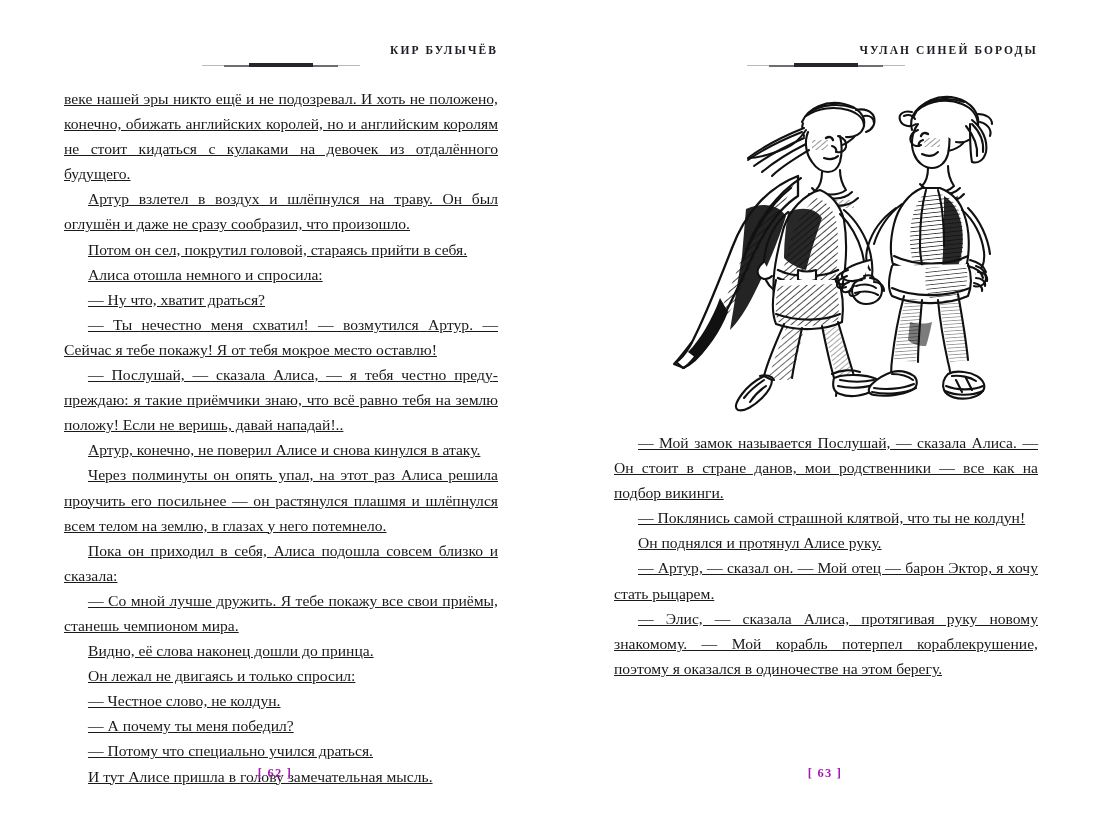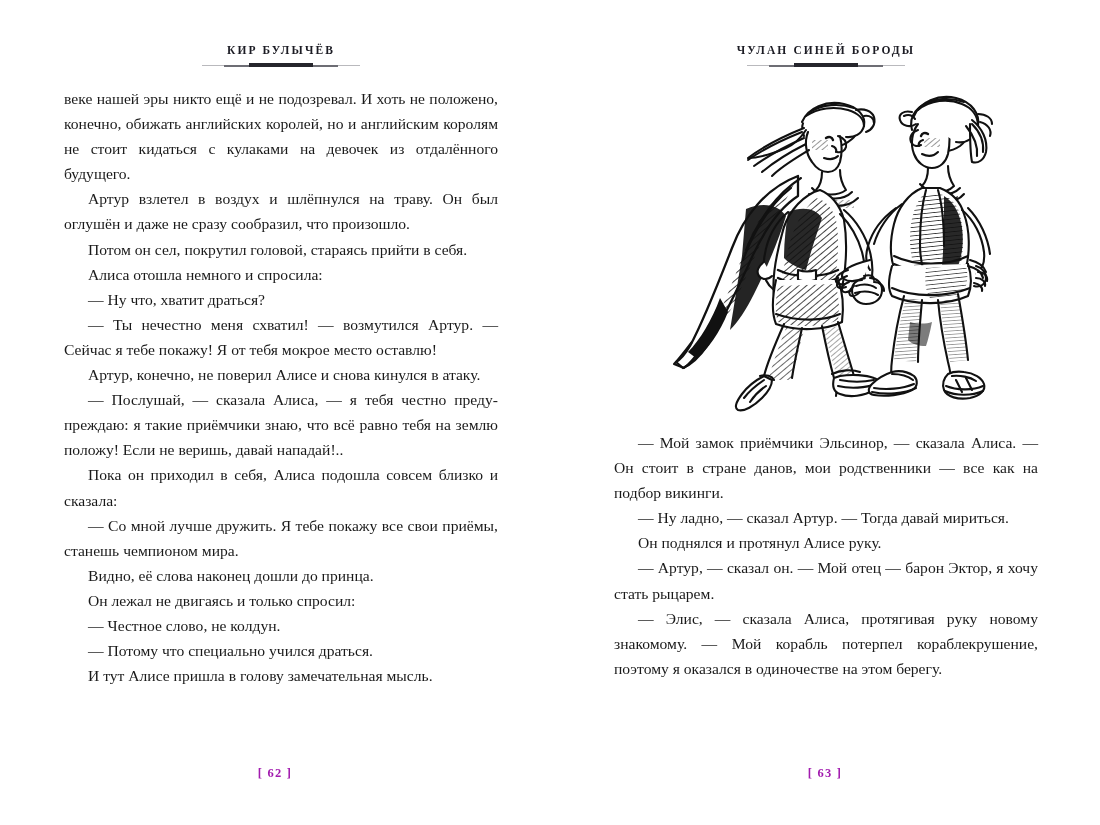--- a/index.html
+++ b/index.html
@@ -25,21 +25,21 @@
     position: relative;
     height: 825px;
     box-sizing: border-box;
   }
   .page-left  { width: 550px; padding: 0 52px 0 64px; }
   .page-right { width: 550px; padding: 0 62px 15px 64px; }
 
   
   .runhead {
     padding-top: 44px;
-    text-align: center;
+    text-align: right;
   }
   .runhead-text {
     font-family: "Liberation Serif", "DejaVu Serif", serif;
     font-size: 11.5px;
     font-weight: 700;
     letter-spacing: 2.1px;
     text-transform: uppercase;
     color: #1c1c24;
     white-space: nowrap;
   }
@@ -74,20 +74,21 @@
     margin-top: 18px;
     font-size: 15.6px;
     line-height: 25.1px;
     text-align: justify;
     text-justify: inter-word;
     hyphens: manual;
   }
   .body-text p {
     margin: 0;
     text-indent: 24px;
+    text-decoration: underline;
   }
   .body-text p.noindent { text-indent: 0; }
 
   
   .illus {
     margin: 16px auto 0;
     width: 400px;
     height: 330px;
     display: block;
   }
@@ -126,27 +127,29 @@
       </div>
     </div>
 
     <div class="body-text">
       <p class="noindent">веке нашей эры никто ещё и не подозревал. И хоть не по­ложено, конечно, обижать английских королей, но и анг­лийским королям не стоит кидаться с кулаками на дево­чек из отдалённого будущего.</p>
       <p>Артур взлетел в воздух и шлёпнулся на траву. Он был оглушён и даже не сразу сообразил, что произошло.</p>
       <p>Потом он сел, покрутил головой, стараясь прийти в себя.</p>
       <p>Алиса отошла немного и спросила:</p>
       <p>— Ну что, хватит драться?</p>
       <p>— Ты нечестно меня схватил! — возмутился Артур. — Сейчас я тебе покажу! Я от тебя мокрое место оставлю!</p>
+      <p>— Послушай, — сказала Алиса, — я тебя честно преду­преждаю: я такие приёмчики знаю, что всё равно тебя на землю положу! Если не веришь, давай нападай!..</p>
       <p>Артур, конечно, не поверил Алисе и снова кинулся в атаку.</p>
-      <p>— Послушай, — сказала Алиса, — я тебя честно преду­преждаю: я такие приёмчики знаю, что всё равно тебя на землю положу! Если не веришь, давай нападай!..</p>
+      <p>Через полминуты он опять упал, на этот раз Алиса ре­шила проучить его посильнее — он растянулся плашмя и шлёпнулся всем телом на землю, в глазах у него потем­нело.</p>
       <p>Пока он приходил в себя, Алиса подошла совсем близ­ко и сказала:</p>
       <p>— Со мной лучше дружить. Я тебе покажу все свои приёмы, станешь чемпионом мира.</p>
       <p>Видно, её слова наконец дошли до принца.</p>
       <p>Он лежал не двигаясь и только спросил:</p>
       <p>— Честное слово, не колдун.</p>
+      <p>— А почему ты меня победил?</p>
       <p>— Потому что специально учился драться.</p>
       <p>И тут Алисе пришла в голову замечательная мысль.</p>
 
     </div>
 
     <div class="folio">[ 62 ]</div>
   </div>
 
   <div class="page page-right">
 
@@ -380,22 +383,22 @@
             <path d="M319 307 C330 312 346 312 357 307"></path>
             <path d="M326 292 C334 291 344 293 350 297"></path>
             <path d="M330 296 L336 308"></path>
             <path d="M340 294 L346 306"></path>
           </g>
         </g>
       </svg>
     </div>
 
     <div class="body-text rightcol-text">
-      <p>— Мой замок приёмчики Эльсинор, — сказала Али­са. — Он стоит в стране данов, мои родственники — все как на подбор викинги.</p>
-      <p>— Ну ладно, — сказал Артур. — Тогда давай мириться.</p>
+      <p>— Мой замок называется Послушай, — сказала Али­са. — Он стоит в стране данов, мои родственники — все как на подбор викинги.</p>
+      <p>— Поклянись самой страшной клятвой, что ты не кол­дун!</p>
       <p>Он поднялся и протянул Алисе руку.</p>
       <p>— Артур, — сказал он. — Мой отец — барон Эктор, я хочу стать рыцарем.</p>
       <p>— Элис, — сказала Алиса, протягивая руку новому знакомому. — Мой корабль потерпел кораблекрушение, поэтому я оказался в одиночестве на этом берегу.</p>
     </div>
 
     <div class="folio">[ 63 ]</div>
   </div>
 
 </div>
 

